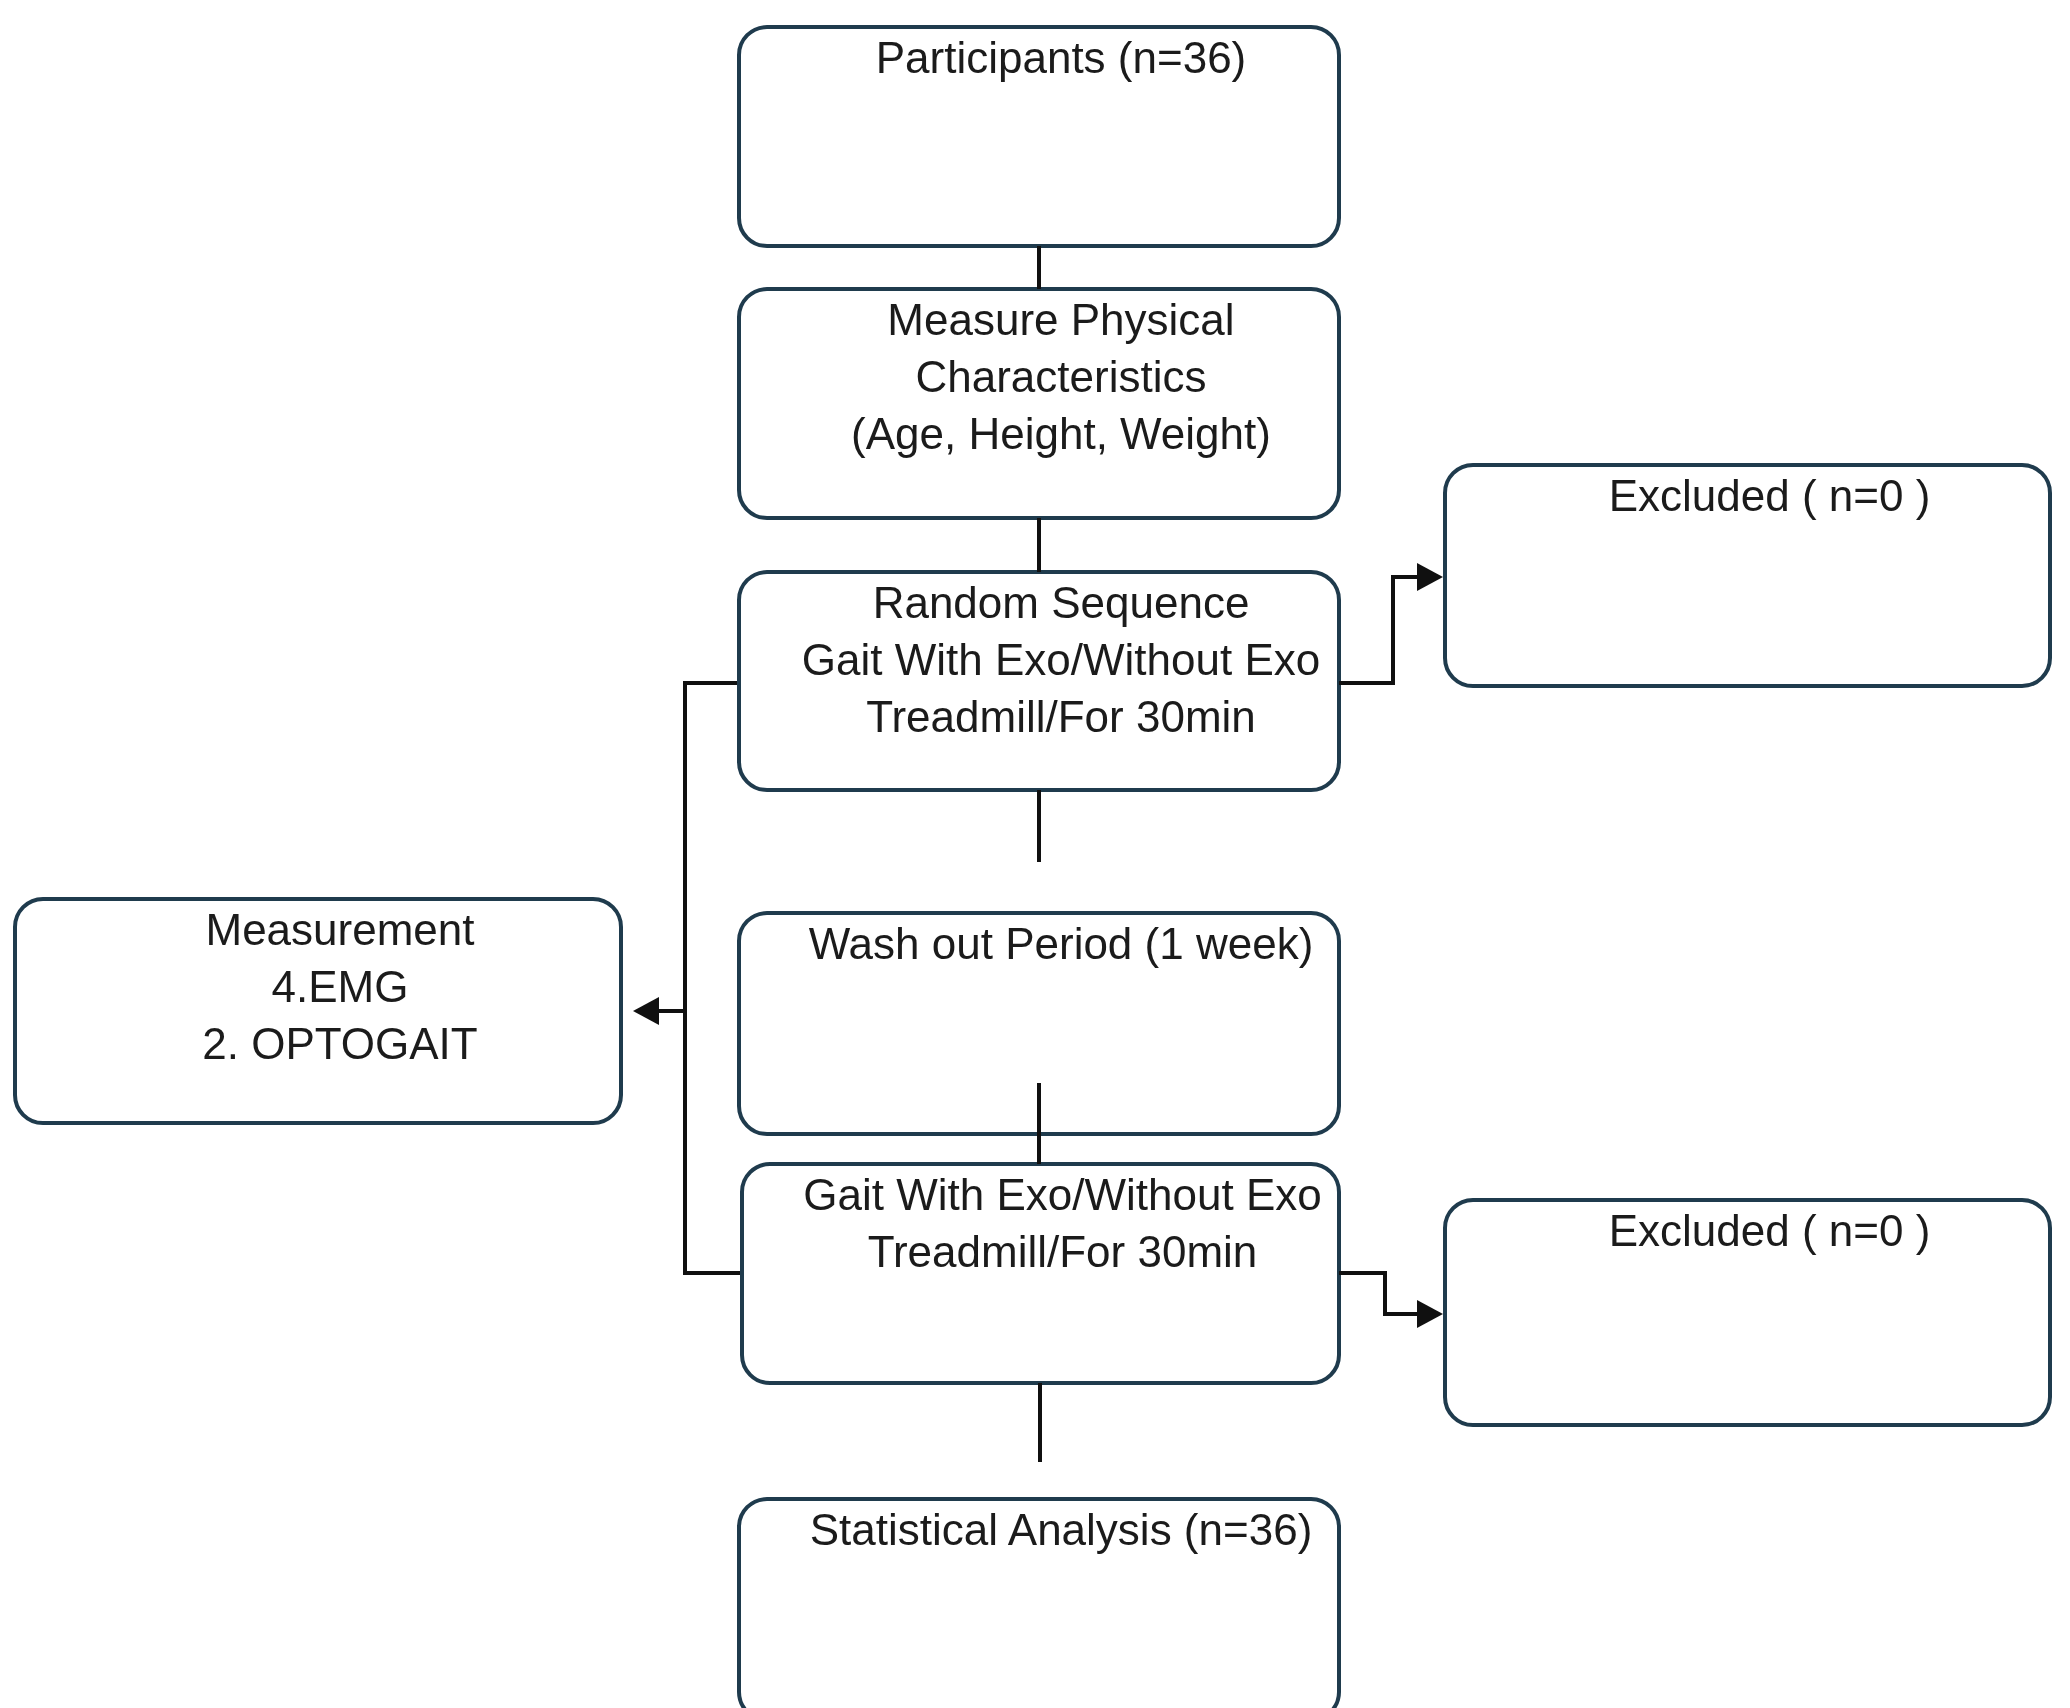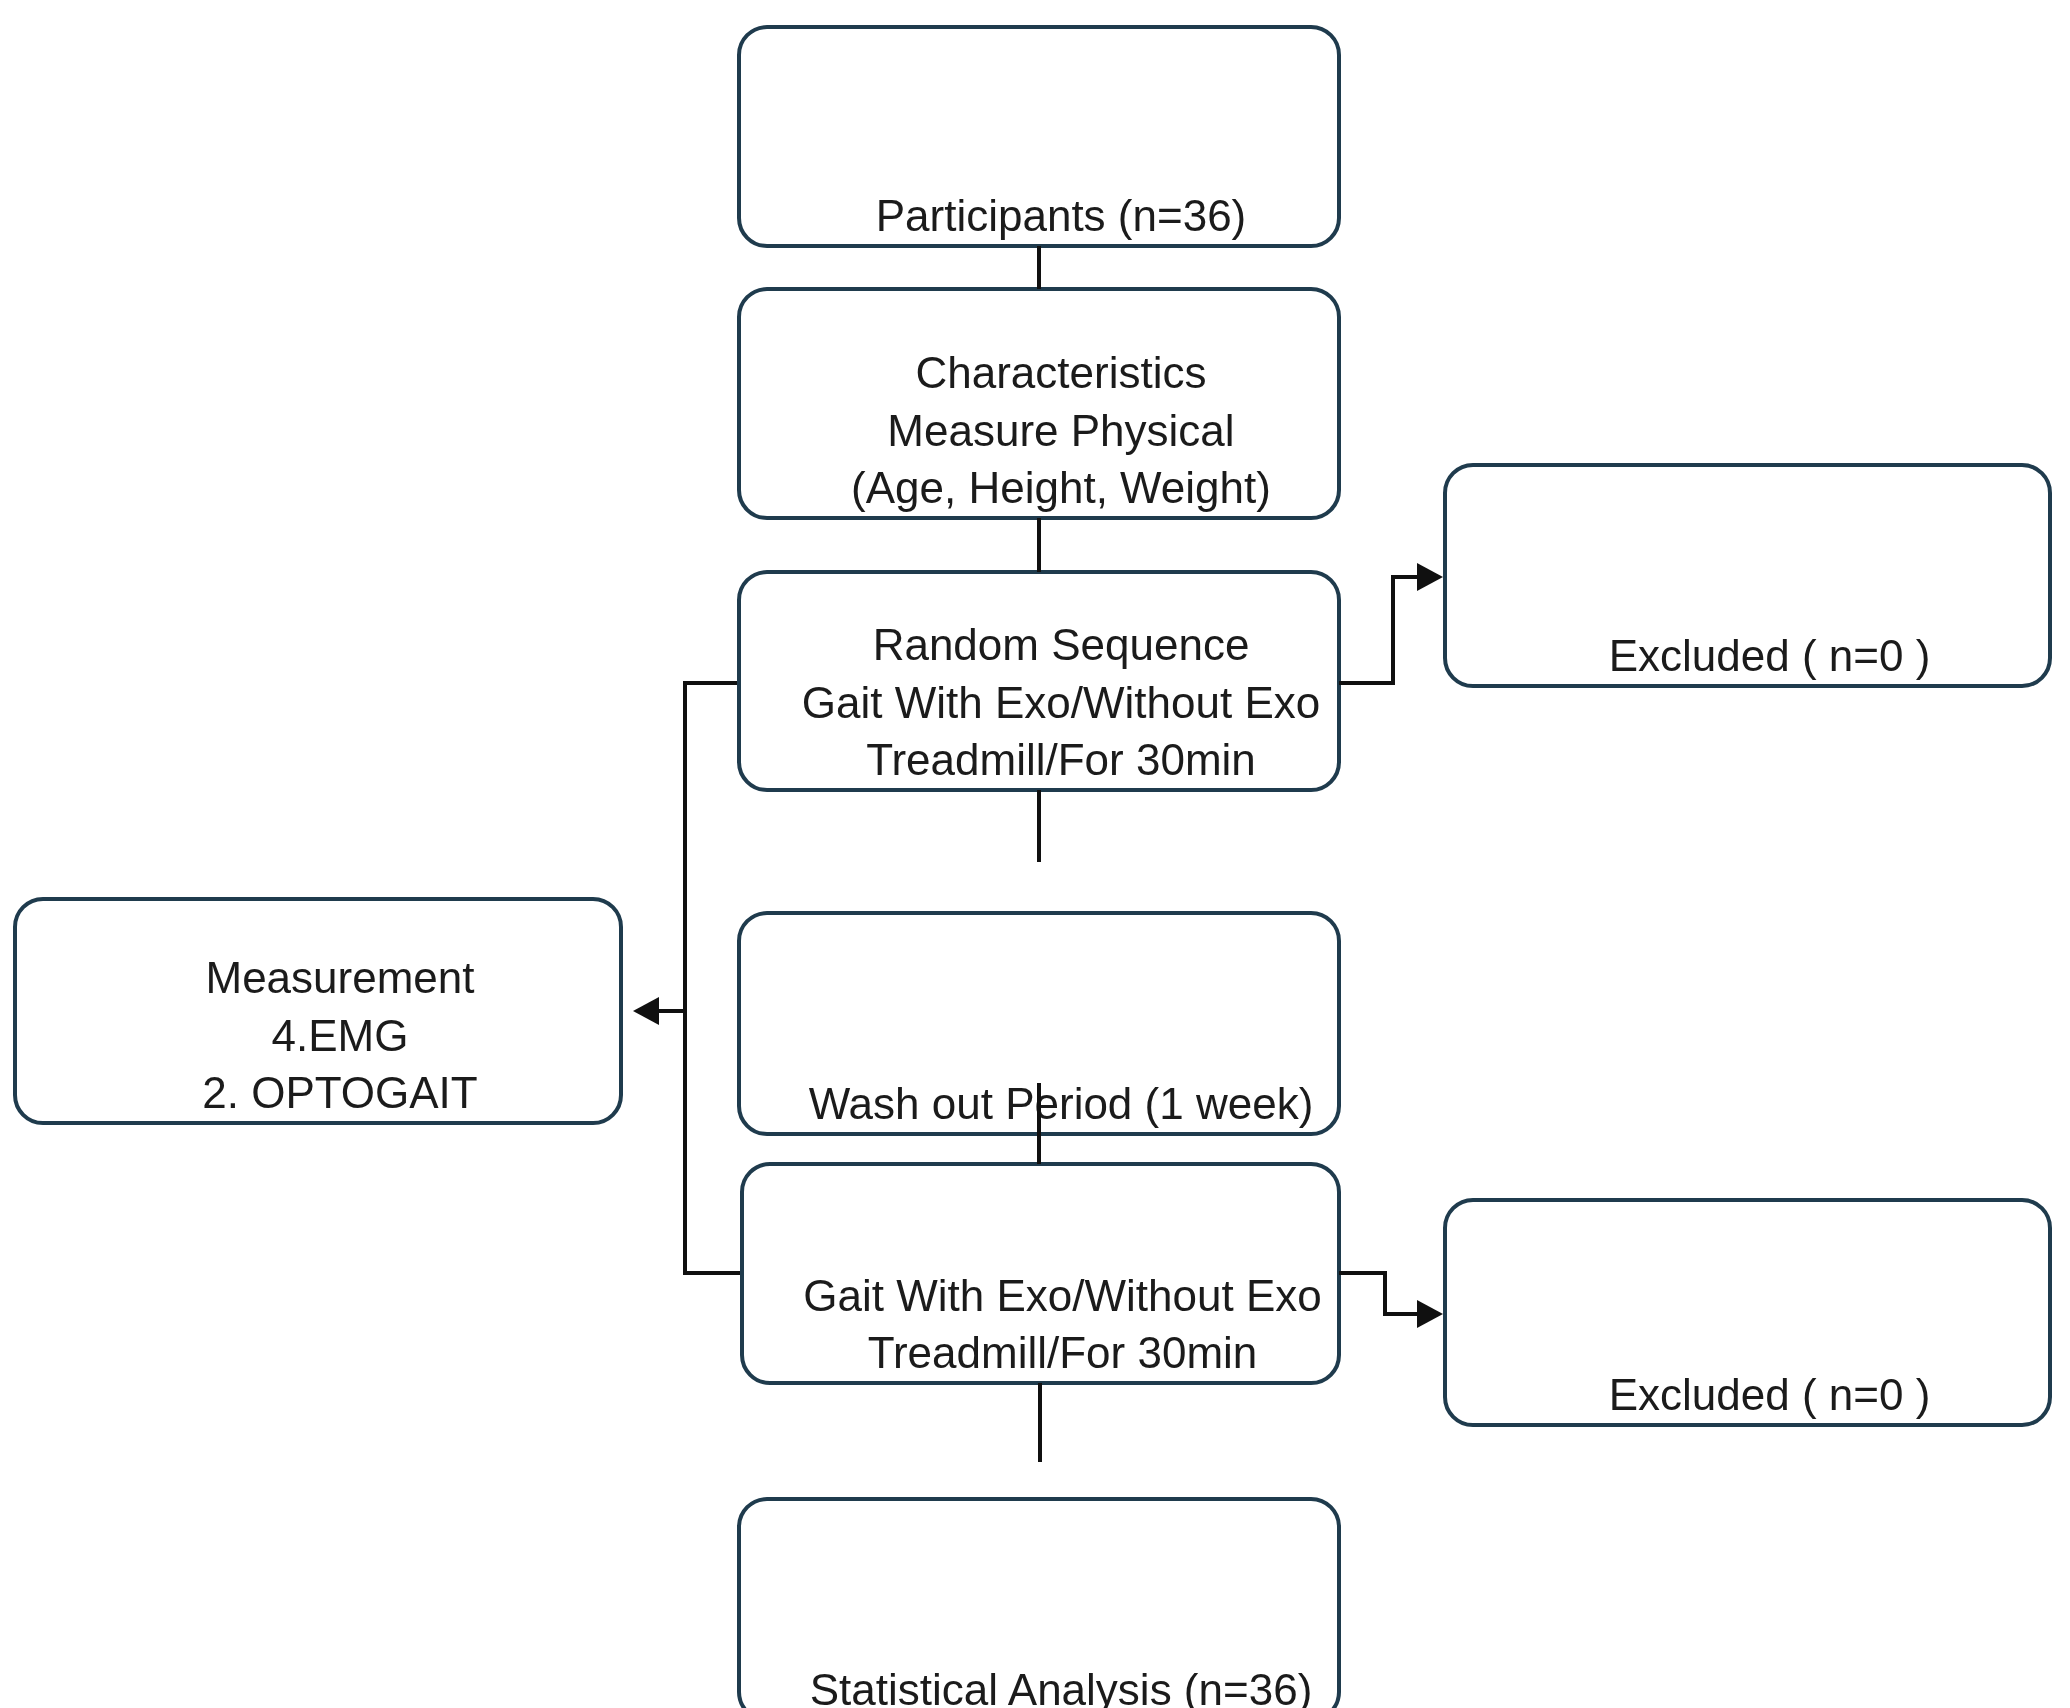--- a/index.html
+++ b/index.html
@@ -17,21 +17,21 @@
     color:var(--text);
     overflow:hidden;
   }
   .node{
     position:absolute;
     box-sizing:border-box;
     border:4px solid var(--box-border);
     border-radius:30px;
     background:var(--background);
     display:flex;
-    align-items:flex-end;
+    align-items:flex-start;
     justify-content:center;
     text-align:center;
     font-size:44px;
     line-height:1.3;
     color:var(--text);
     padding-left:44px;
   }
   .node .line{white-space:nowrap;}
   .seg{
     position:absolute;
@@ -56,22 +56,22 @@
 <div class="canvas">
 
   <div class="node" style="left:737px;top:25px;width:604px;height:223px;">
     <div>
       <div class="line">Participants (n=36)</div>
     </div>
   </div>
 
   <div class="node" style="left:737px;top:287px;width:604px;height:233px;">
     <div>
+      <div class="line">Measure Physical</div>
       <div class="line">Characteristics</div>
-      <div class="line">Measure Physical</div>
       <div class="line">(Age, Height, Weight)</div>
     </div>
   </div>
 
   <div class="node" style="left:737px;top:570px;width:604px;height:222px;">
     <div>
       <div class="line">Random Sequence</div>
       <div class="line">Gait With Exo/Without Exo</div>
       <div class="line">Treadmill/For 30min</div>
     </div>

